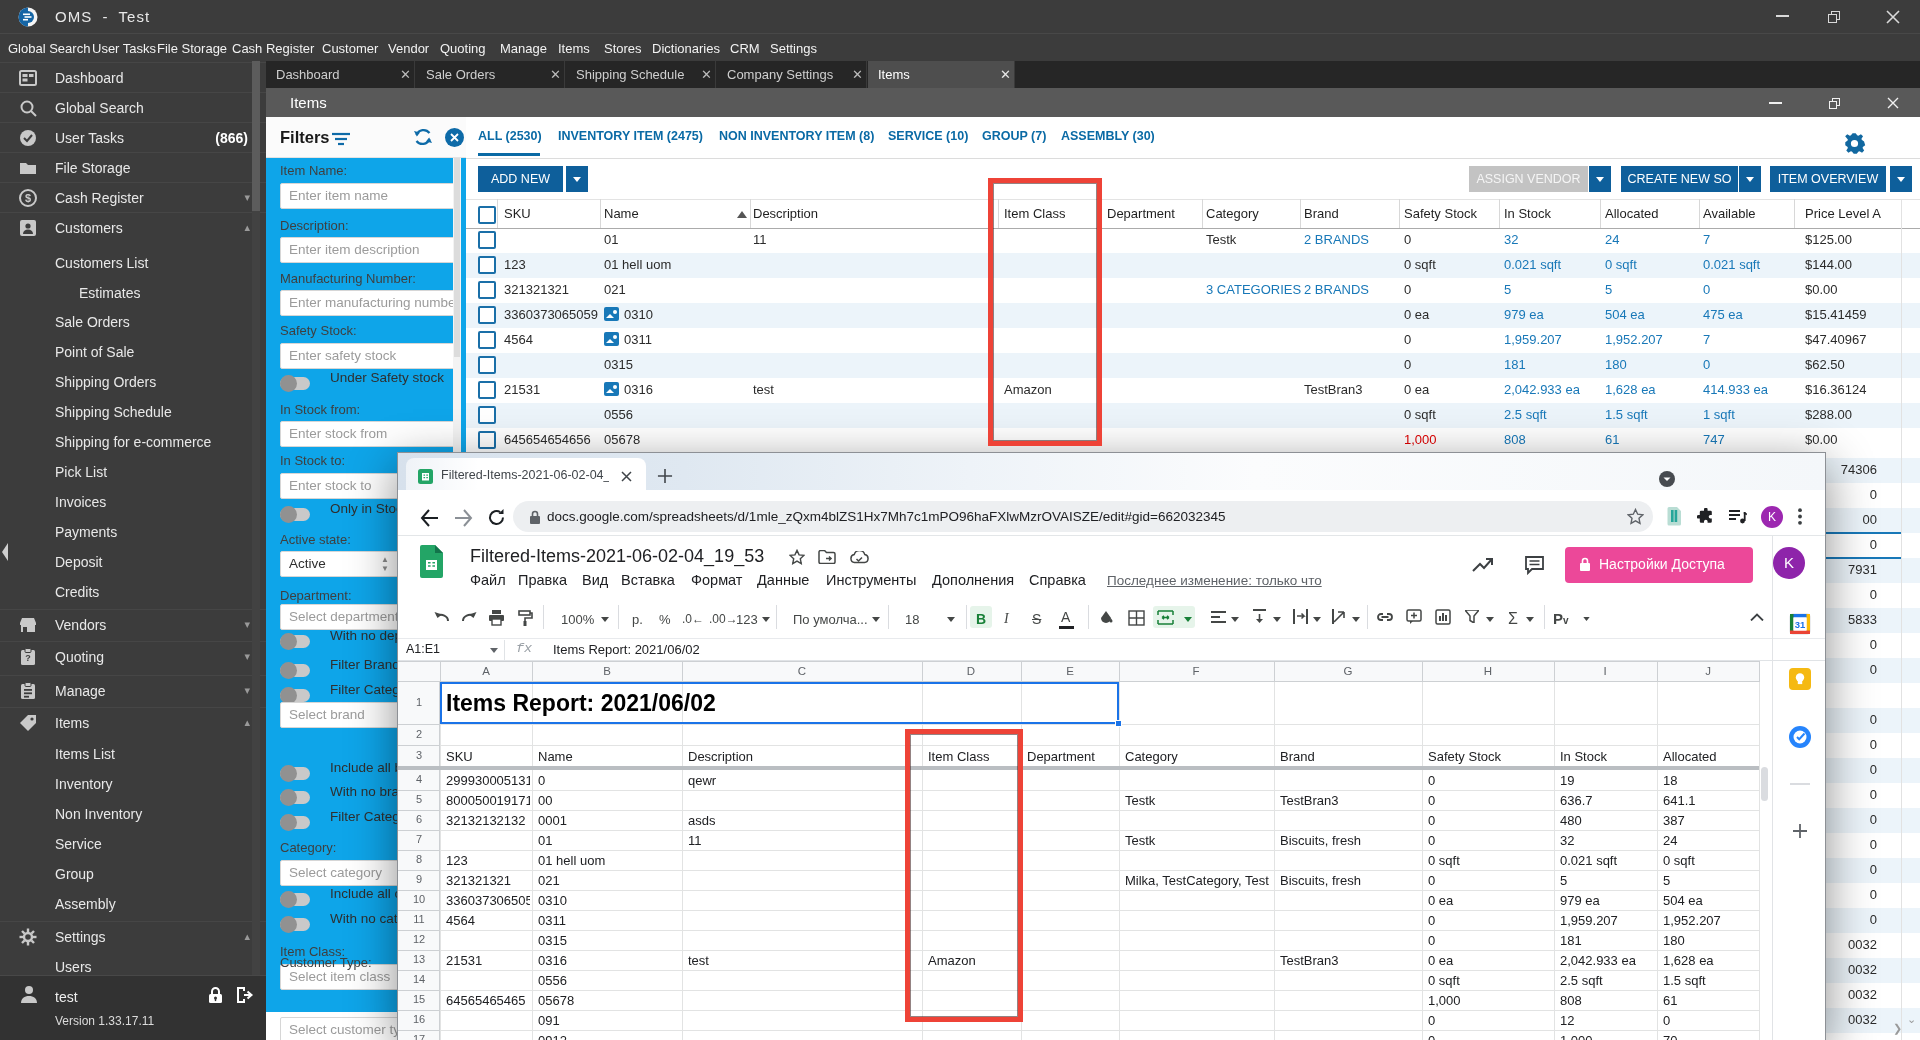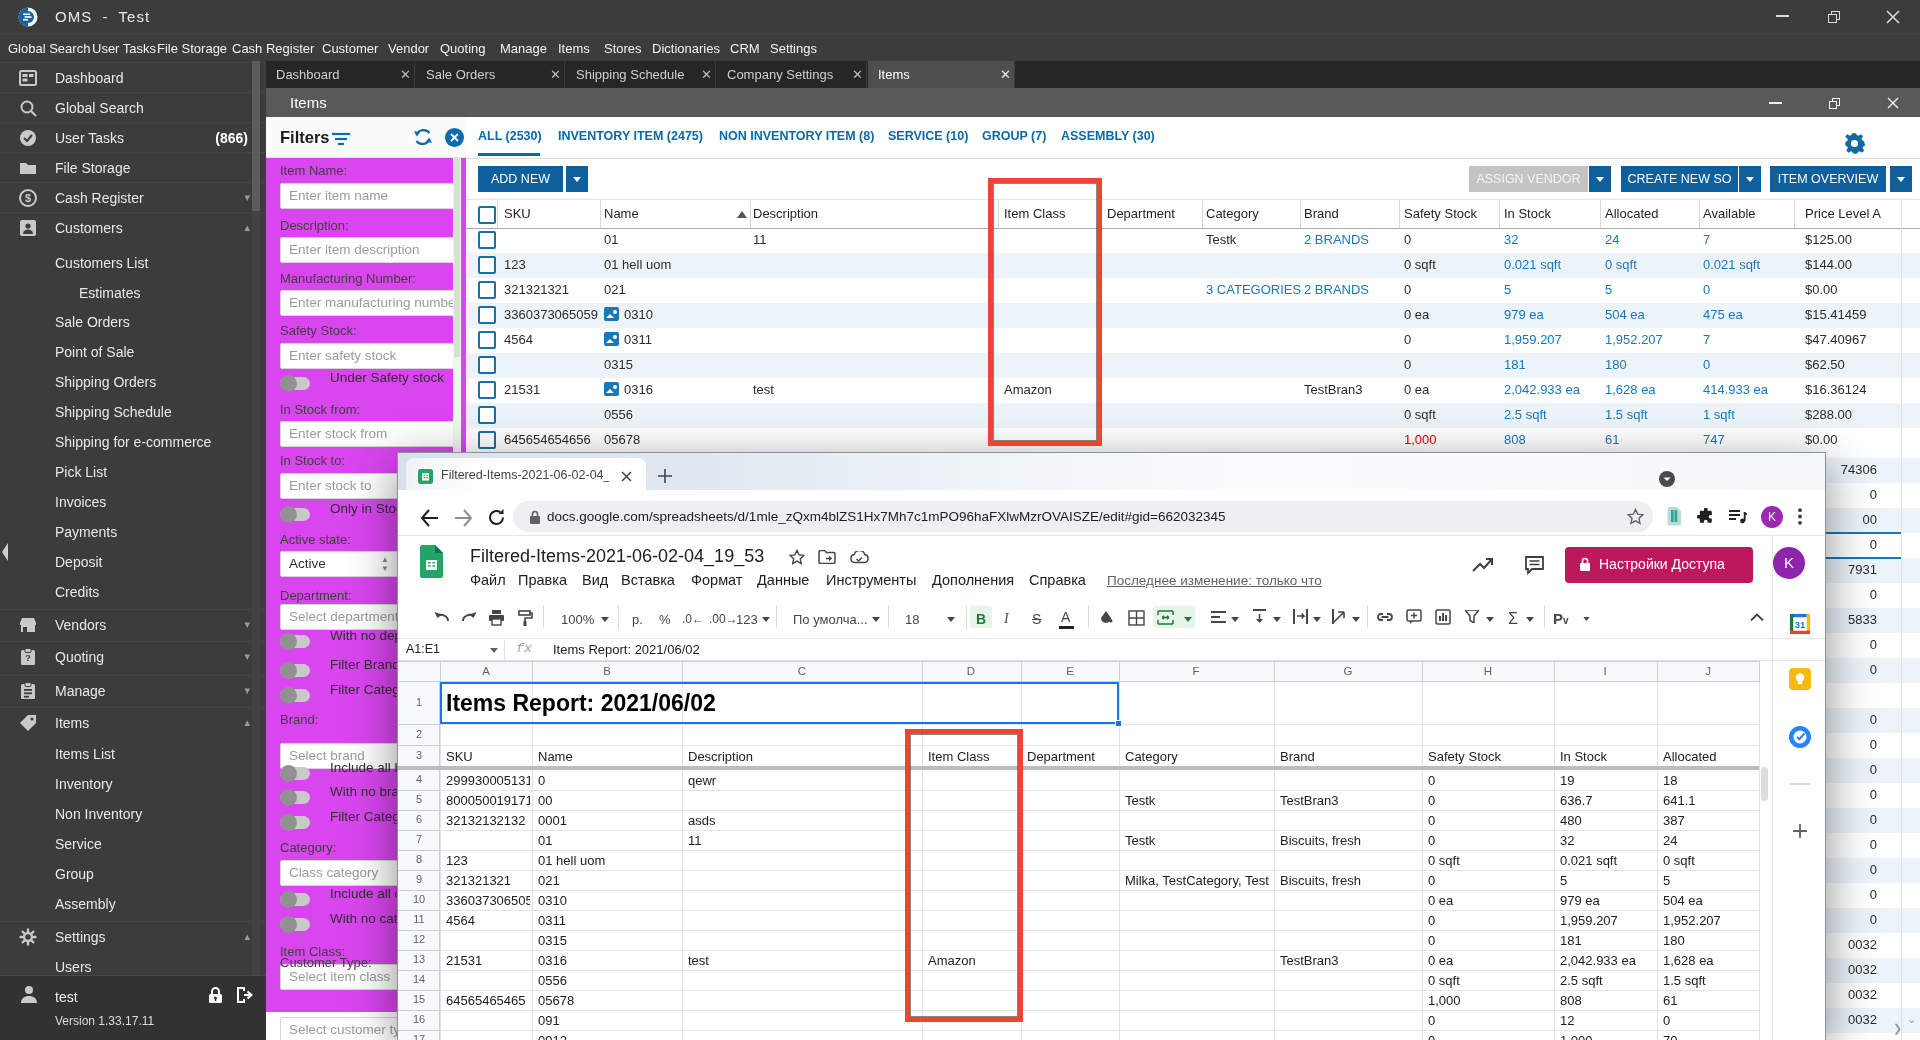--- a/index.html
+++ b/index.html
@@ -18,21 +18,21 @@
 #sidebar { left:0; top:61px; width:266px; height:979px; background:#3c3c3c; overflow:hidden; }
 .srow { position:absolute; left:0; width:266px; height:30px; color:#e8e8e8; font-size:14px; }
 .srow.main { border-top:1px solid #464646; }
 .srow .t { position:absolute; left:55px; top:7px; }
 .srow .chev { position:absolute; right:16px; top:8px; color:#9a9a9a; font-size:11px; }
 .sico { position:absolute; left:19px; top:6px; width:18px; height:18px; }
 #sbscroll { position:absolute; left:252px; top:0px; width:8px; height:914px; background:#424242; }
 #sbthumb { position:absolute; left:252px; top:0px; width:8px; height:150px; background:#5c5c5c; }
 #userarea { left:0; top:975px; width:266px; height:65px; background:#323232; border-top:1px solid #484848; }
 
-#filters { left:266px; top:117px; width:200px; height:895px; background:#d946ef; }
+#filters { left:266px; top:117px; width:200px; height:895px; background:#0ea5e9; }
 #filtershead { left:266px; top:117px; width:200px; height:41px; background:#fbfbfb; border-bottom:1px solid #e3e3e3; z-index:2; }
 .flabel { position:absolute; left:14px; color:#3f3f3f; font-size:13px; }
 .finput { position:absolute; left:14px; width:175px; height:26px; background:#fff; border:1px solid #d6d6d6; border-radius:2px; color:#9b9b9b; font-size:13.5px; line-height:24px; padding-left:8px; overflow:hidden; white-space:nowrap; }
 .ftoggle { position:absolute; left:14px; width:30px; height:13px; background:#c9c9c9; border-radius:7px; }
 .ftoggle i { position:absolute; left:0px; top:-2px; width:17px; height:17px; background:#919191; border-radius:50%; }
 .ftlabel { position:absolute; left:64px; color:#2f2f2f; font-size:13.5px; }
 
 #tablearea { left:466px; top:117px; width:1454px; height:923px; background:#fff; }
 .ttab { position:absolute; top:12px; color:#0a6aa5; font-weight:bold; font-size:12.5px; }
 .btn { position:absolute; background:#0e5f9b; color:#fff; font-size:12.5px; text-align:center; height:26px; line-height:26px; }
@@ -368,35 +368,35 @@
       <div class="ftlabel" style="top:511px;">With no departments</div>
     <div class="ftoggle" style="top:547px;">
         <i></i>
       </div>
       <div class="ftlabel" style="top:540px;">Filter Brand by dep</div>
     <div class="ftoggle" style="top:572px;">
         <i></i>
       </div>
       <div class="ftlabel" style="top:565px;">Filter Category by</div>
     <div class="flabel" style="top:595px;">Brand:</div>
-    <div class="finput" style="top:585px;margin-top:41px;">Select brand</div>
+    <div class="finput" style="top:585px;">Select brand</div>
     <div class="ftoggle" style="top:650px;">
         <i></i>
       </div>
       <div class="ftlabel" style="top:643px;">Include all brands</div>
     <div class="ftoggle" style="top:674px;">
         <i></i>
       </div>
       <div class="ftlabel" style="top:667px;">With no brands</div>
     <div class="ftoggle" style="top:699px;">
         <i></i>
       </div>
       <div class="ftlabel" style="top:692px;">Filter Category br</div>
     <div class="flabel" style="top:723px;">Category:</div>
-    <div class="finput" style="top:743px;">Class category</div>
+    <div class="finput" style="top:743px;">Select category</div>
     <div class="ftoggle" style="top:776px;">
         <i></i>
       </div>
       <div class="ftlabel" style="top:769px;">Include all categorie</div>
     <div class="ftoggle" style="top:801px;">
         <i></i>
       </div>
       <div class="ftlabel" style="top:794px;">With no categorie</div>
     <div class="flabel" style="top:827px;">Item Class:</div>
     <div class="finput" style="top:847px;">Select item class</div>
@@ -727,21 +727,21 @@
     <svg class="b" style="left:1074px; top:104px;" width="22" height="16" viewBox="0 0 22 16">
         <path d="M1 14 L8 7 L12 11 L20 2 M14 2 h6 v6" stroke="#3c4043" stroke-width="2" fill="none"></path>
       </svg>
     <svg class="b" style="left:1126px; top:102px;" width="21" height="20" viewBox="0 0 21 20">
         <path d="M2 2 h17 v12 h-11 l-4 4 v-4 h-2 z" fill="none" stroke="#3c4043" stroke-width="1.8"></path>
         <g stroke="#3c4043" stroke-width="1.5">
           <path d="M5.5 6 h10"></path>
           <path d="M5.5 9.5 h10"></path>
         </g>
       </svg>
-    <div class="b" style="left:1167px; top:94px; width:188px; height:36px; background:#be185d; border-radius:4px;">
+    <div class="b" style="left:1167px; top:94px; width:188px; height:36px; background:#ec4899; border-radius:4px;">
       <svg class="b" style="left:14px; top:10px;" width="12" height="15" viewBox="0 0 12 15">
           <rect x="1" y="6" width="10" height="8" rx="1" fill="#fff"></rect>
           <path d="M3.5 6 V4 a2.5 2.5 0 0 1 5 0 V6" fill="none" stroke="#fff" stroke-width="1.6"></path>
         </svg>
       <div class="b" style="left:34px; top:9px; color:#fff; font-size:14px;">Настройки Доступа</div>
     </div>
     <div class="b" style="left:1375px; top:94px; width:32px; height:32px; border-radius:50%; background:#8e24aa; color:#fff; font-size:15px; text-align:center; line-height:32px;">K</div>
 
     <div class="b" style="left:0; top:143px; width:1427px; height:42px; background:#fff;"></div>
     <svg class="b" style="left:36px; top:158px;" width="16" height="13" viewBox="0 0 16 13">

